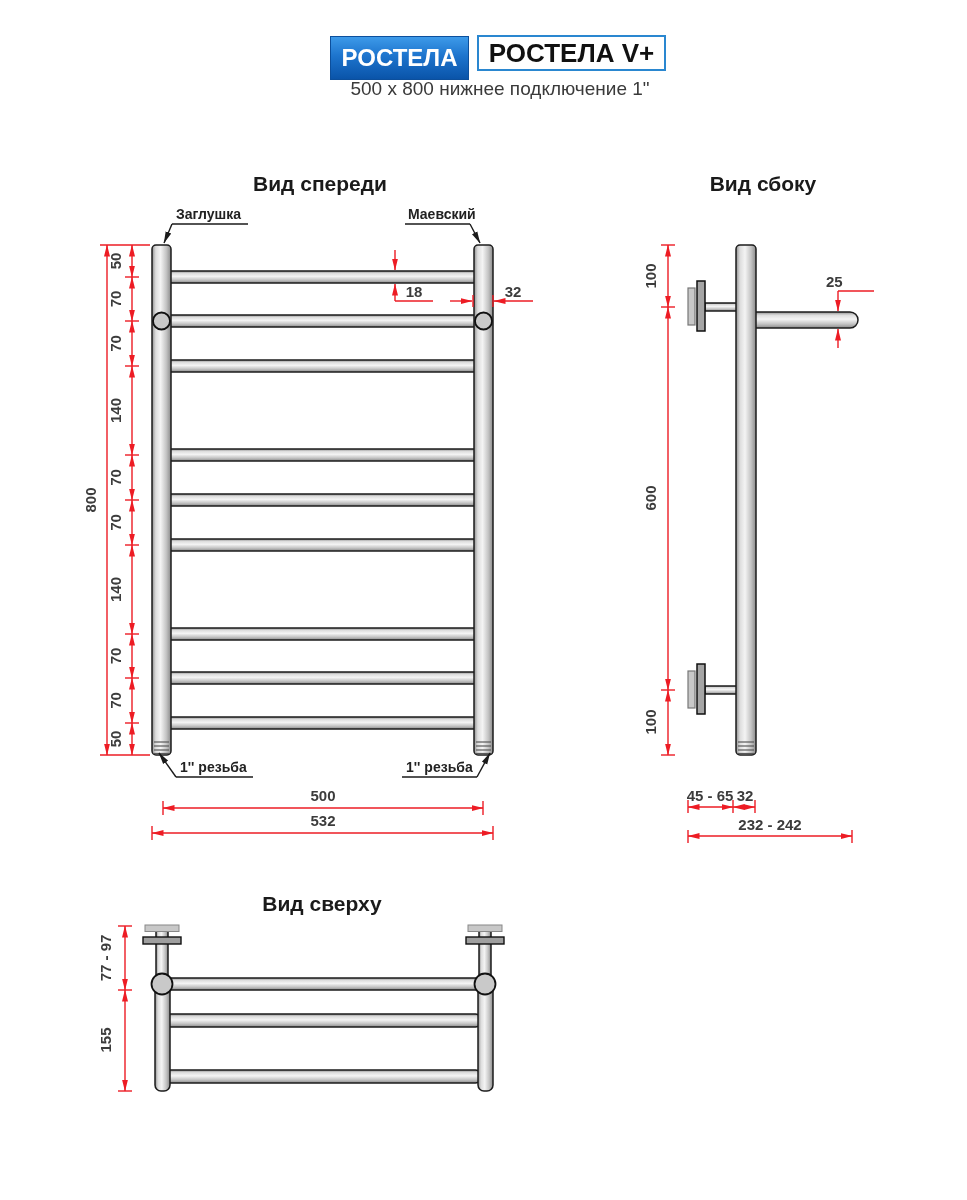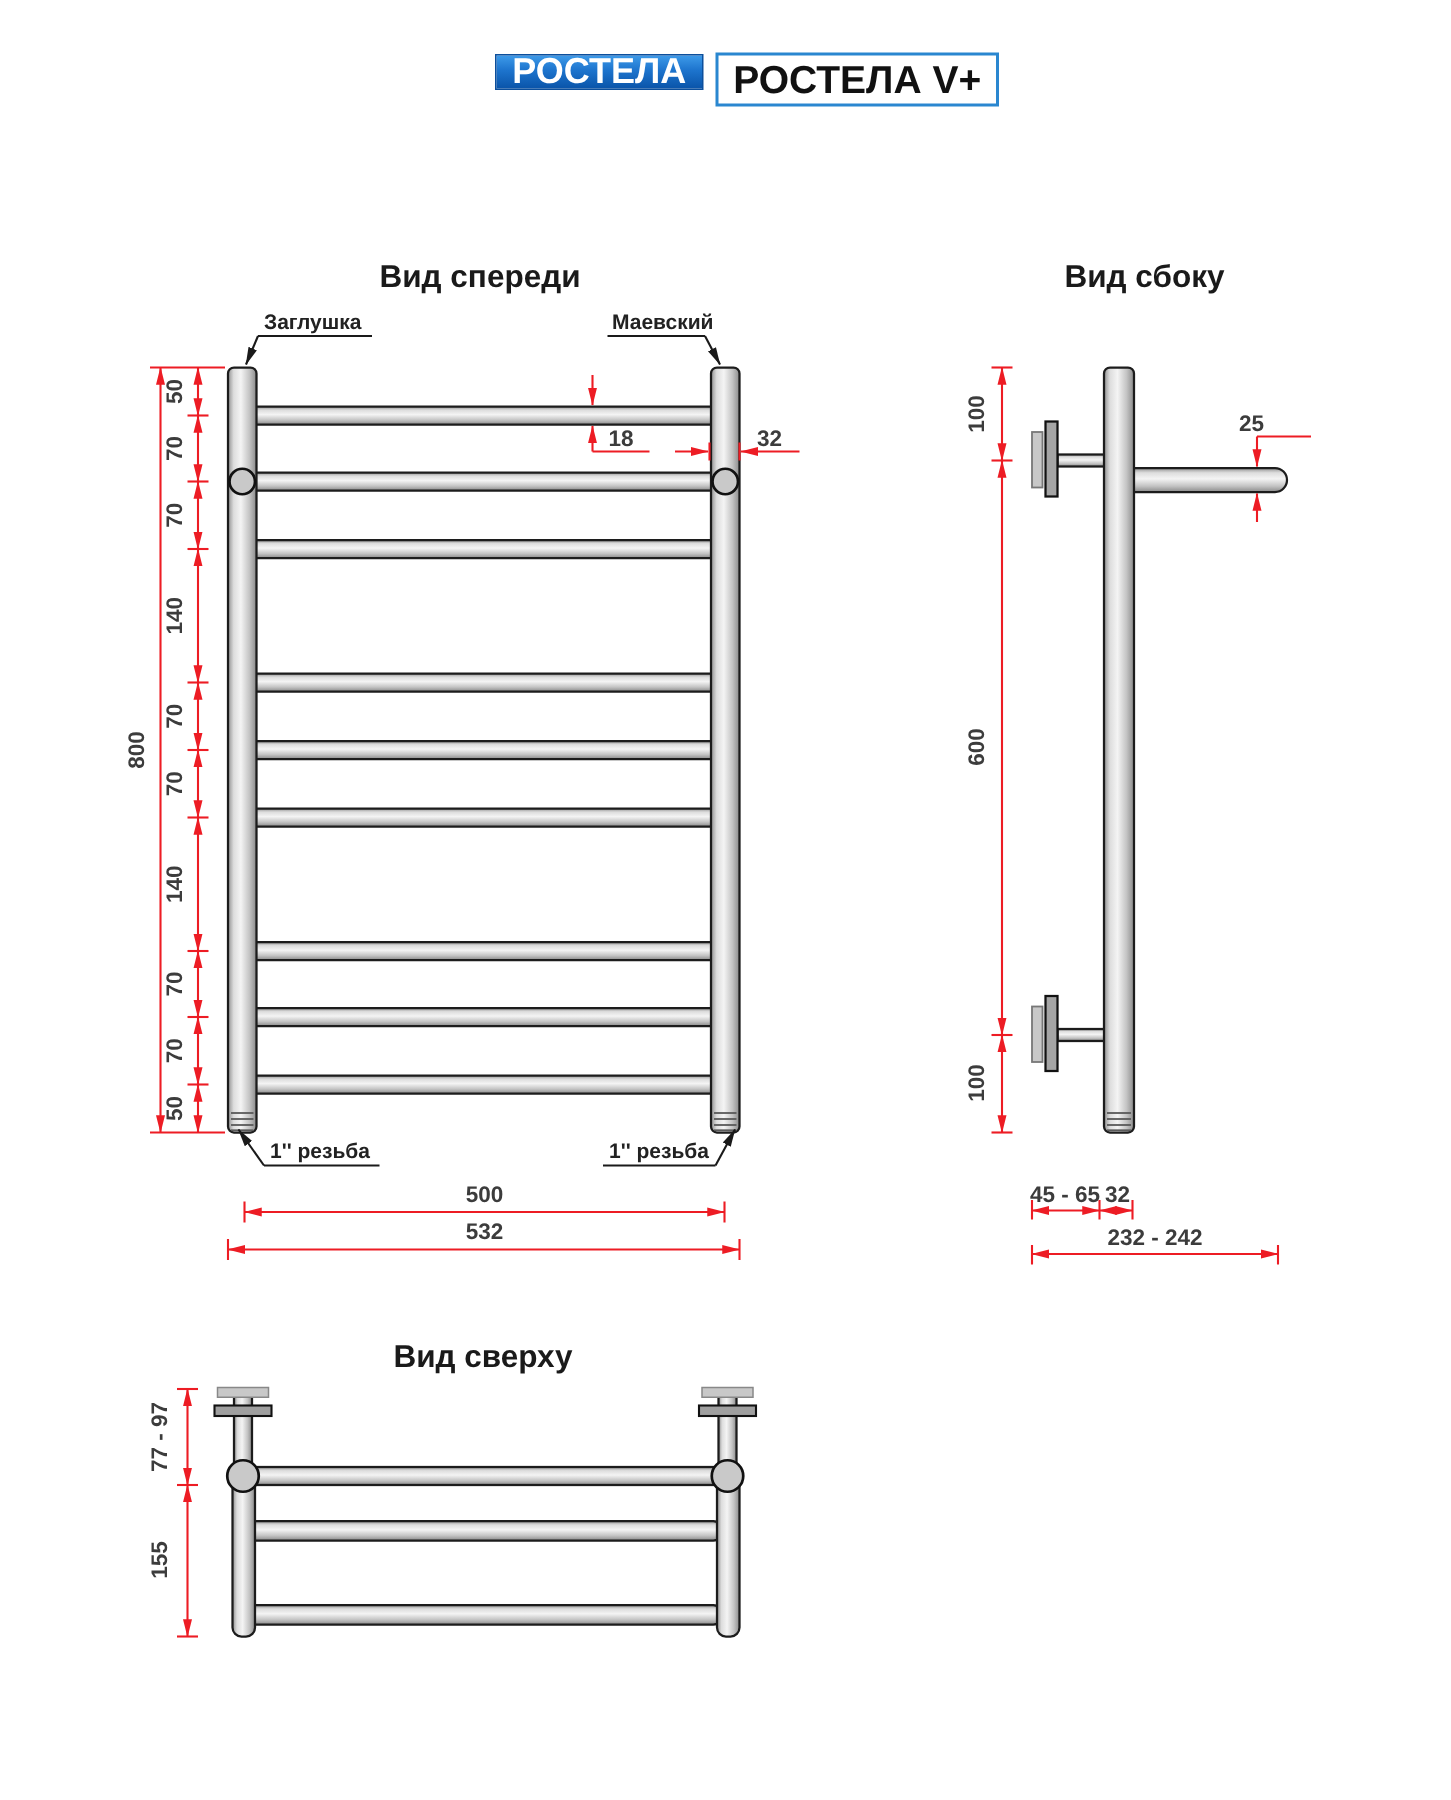--- a/index.html
+++ b/index.html
@@ -1,19 +1,19 @@
 <!DOCTYPE html>
 <html><head>
 <meta charset="utf-8">
 <style>
   html,body{margin:0;padding:0;background:#ffffff;}
   #page{position:relative;width:967px;height:1200px;background:#ffffff;overflow:hidden;
         font-family:"Liberation Sans", sans-serif;}
   .hdr-box{position:absolute;display:flex;align-items:center;justify-content:center;box-sizing:border-box;}
-  #brand-box{left:330px;top:36px;width:139px;height:24px;
+  #brand-box{left:330px;top:36px;width:139px;height:44px;
     background:linear-gradient(180deg,#3d9ae9 0%,#1d74cd 45%,#0a54a9 100%);
     border:1px solid #0c4f9c;color:#ffffff;font-weight:bold;font-size:24px;}
   #model-box{left:477px;top:35px;width:189px;height:36px;background:#ffffff;
     border:2px solid #2a87d0;color:#111111;font-weight:bold;font-size:26px;}
   #subtitle{position:absolute;left:300px;top:78px;width:400px;text-align:center;
     font-size:19px;color:#3a3a3a;}
   svg{position:absolute;left:0;top:0;}
   svg text{font-family:"Liberation Sans", sans-serif;}
   .ttl{font-size:21px;font-weight:bold;fill:#1a1a1a;}
   .dimtx{font-size:15px;font-weight:bold;fill:#3c3c3c;}
@@ -27,20 +27,21 @@
 <body>
 
 <div id="page">
 
   <div id="brand-box" class="hdr-box">
     <span>РОСТЕЛА</span>
   </div>
   <div id="model-box" class="hdr-box">
     <span>РОСТЕЛА V+</span>
   </div>
+  <div id="subtitle">500 x 800 нижнее подключение 1"</div>
 
   <svg width="967" height="1200" viewBox="0 0 967 1200">
     <defs>
       <linearGradient id="gH" x1="0" y1="0" x2="1" y2="0">
         <stop offset="0" stop-color="#8f8f8f"></stop>
           <stop offset="0.2" stop-color="#dddddd"></stop>
         <stop offset="0.45" stop-color="#f4f4f4"></stop>
           <stop offset="0.75" stop-color="#c4c4c4"></stop>
         <stop offset="1" stop-color="#8a8a8a"></stop>
       </linearGradient>

